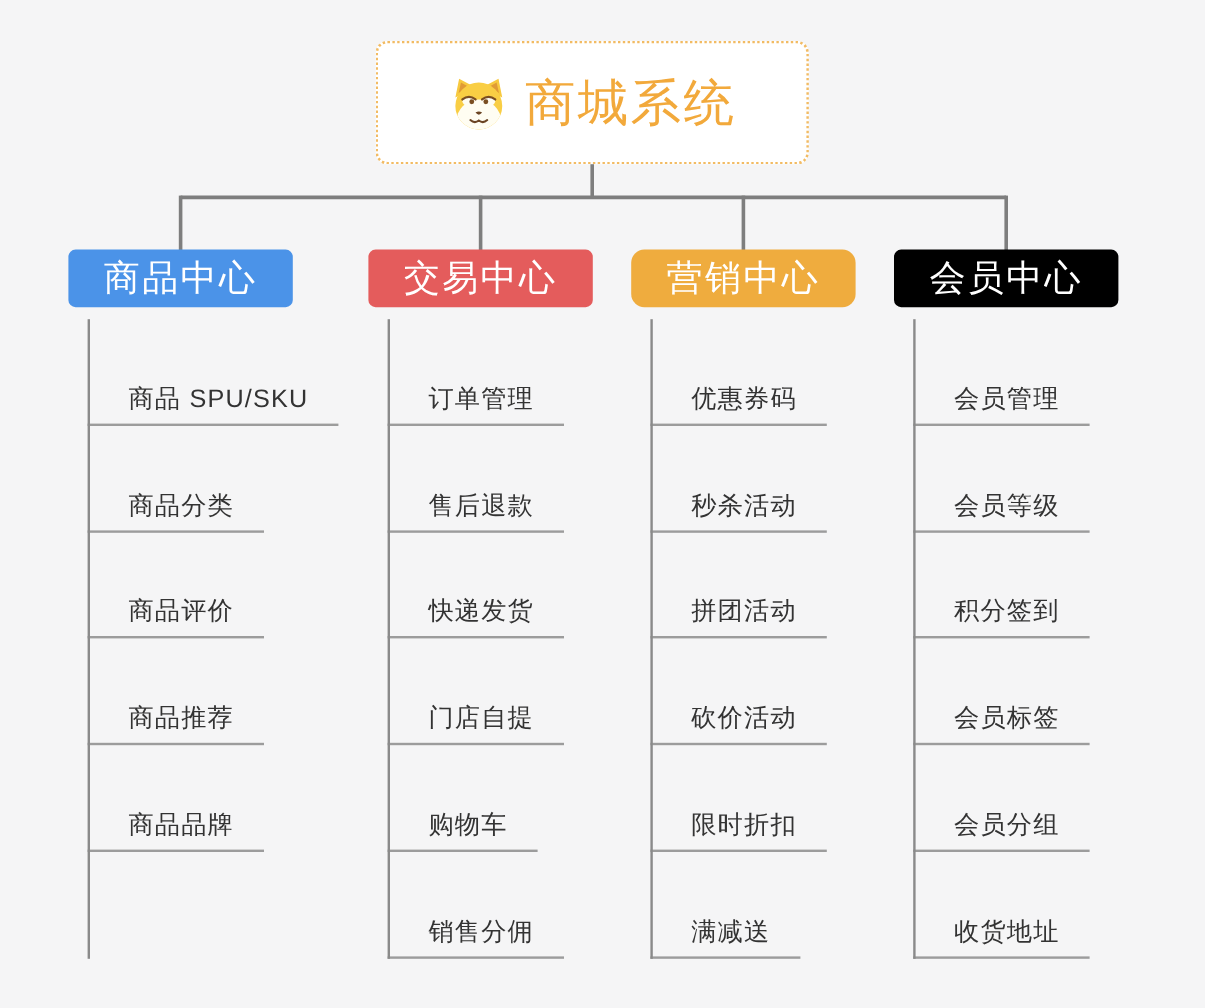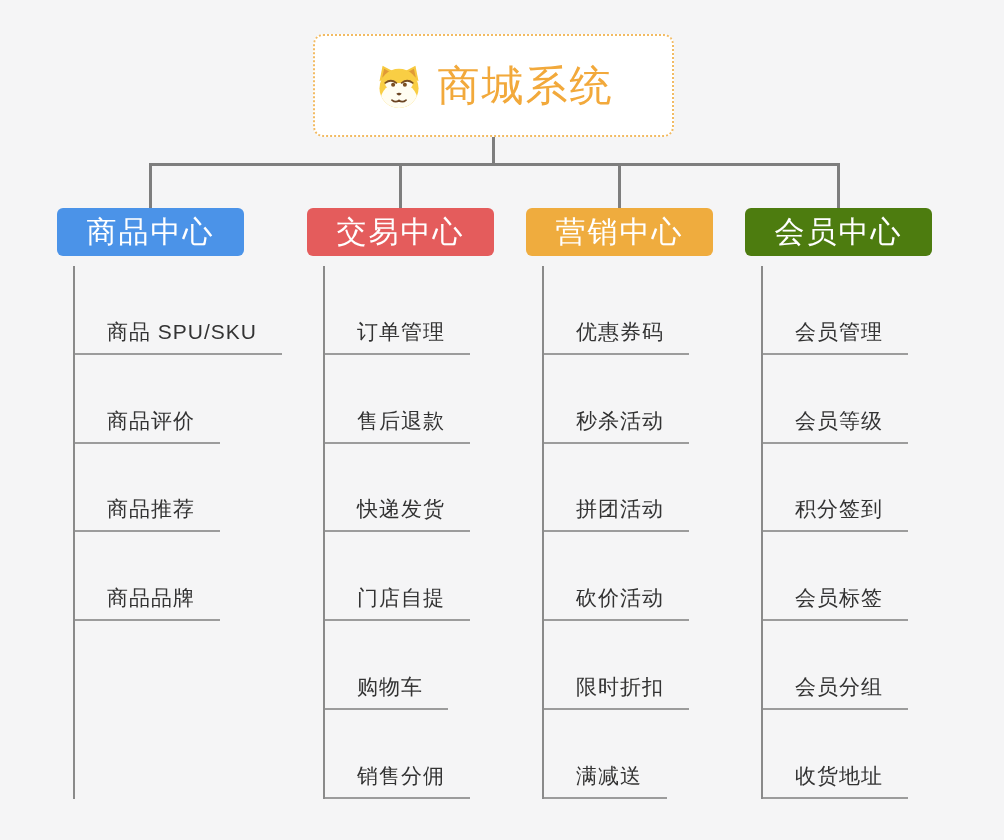--- a/index.html
+++ b/index.html
@@ -97,20 +97,23 @@
   </div>
 
   <div id="branches">
       <div class="branch-box" style="left: 57px; background: rgb(75, 147, 232);">商品中心</div>
       <div class="branch-col" style="left: 73px;">
         <div class="vline"></div>
         <div class="leaf-row">
           <span class="leaf">商品 SPU/SKU</span>
         </div>
         <div class="leaf-row">
+          <span class="leaf">商品分类</span>
+        </div>
+        <div class="leaf-row">
           <span class="leaf">商品评价</span>
         </div>
         <div class="leaf-row">
           <span class="leaf">商品推荐</span>
         </div>
         <div class="leaf-row">
           <span class="leaf">商品品牌</span>
         </div>
       </div>
       <div class="branch-box" style="left: 307px; background: rgb(228, 92, 92);">交易中心</div>
@@ -128,21 +131,21 @@
         <div class="leaf-row">
           <span class="leaf">门店自提</span>
         </div>
         <div class="leaf-row">
           <span class="leaf">购物车</span>
         </div>
         <div class="leaf-row">
           <span class="leaf">销售分佣</span>
         </div>
       </div>
-      <div class="branch-box" style="left: 526px; background: rgb(239, 172, 62);">营销中心</div>
+      <div class="branch-box" style="left: 526px; background: rgb(239, 172, 62); border-radius: 11px;">营销中心</div>
       <div class="branch-col" style="left: 542px;">
         <div class="vline"></div>
         <div class="leaf-row">
           <span class="leaf">优惠券码</span>
         </div>
         <div class="leaf-row">
           <span class="leaf">秒杀活动</span>
         </div>
         <div class="leaf-row">
           <span class="leaf">拼团活动</span>
@@ -150,21 +153,21 @@
         <div class="leaf-row">
           <span class="leaf">砍价活动</span>
         </div>
         <div class="leaf-row">
           <span class="leaf">限时折扣</span>
         </div>
         <div class="leaf-row">
           <span class="leaf">满减送</span>
         </div>
       </div>
-      <div class="branch-box" style="left: 745px; background: #4d7c0f;">会员中心</div>
+      <div class="branch-box" style="left: 745px; background: #000000;">会员中心</div>
       <div class="branch-col" style="left: 761px;">
         <div class="vline"></div>
         <div class="leaf-row">
           <span class="leaf">会员管理</span>
         </div>
         <div class="leaf-row">
           <span class="leaf">会员等级</span>
         </div>
         <div class="leaf-row">
           <span class="leaf">积分签到</span>

